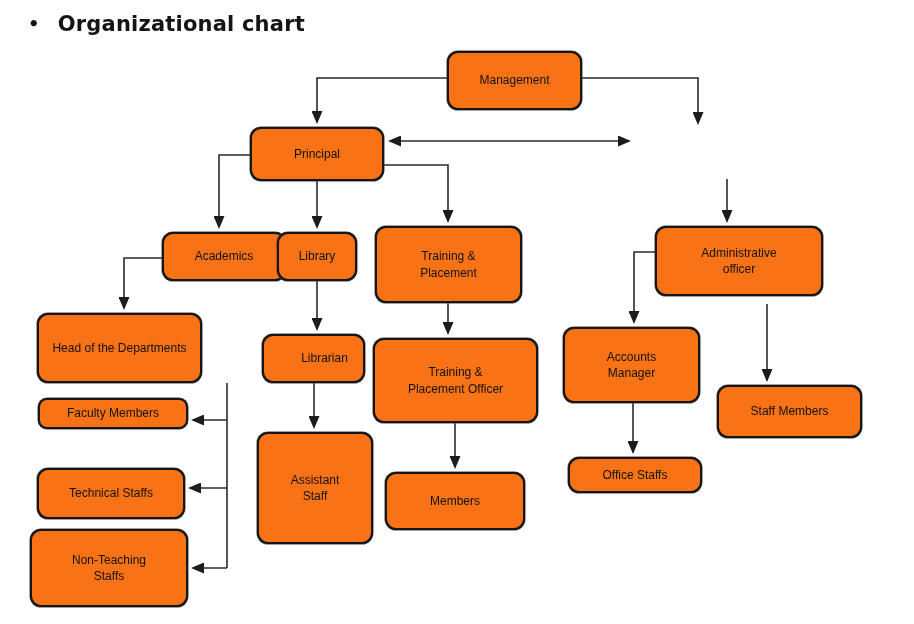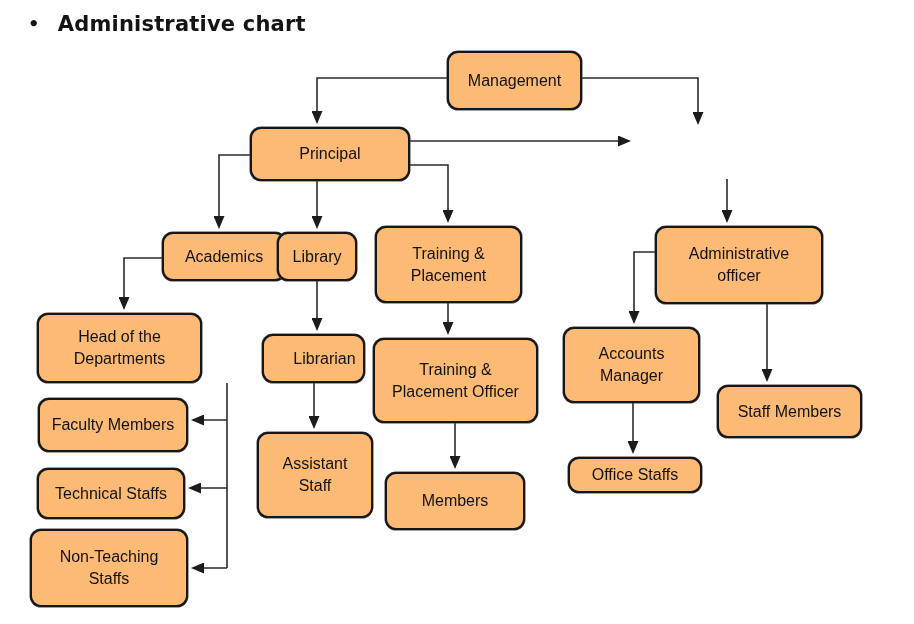--- a/index.html
+++ b/index.html
@@ -29,62 +29,62 @@
     position: absolute;
     left: 0; top: 0;
     width: 914px; height: 624px;
     z-index: 1;
     pointer-events: none;
   }
   .node {
     position: absolute;
     z-index: 2;
     box-sizing: border-box;
-    background: #fdba74;
+    background: #f97316;
     border: 2.5px solid #161616;
     border-radius: 11px;
     display: flex;
     align-items: center;
     justify-content: center;
     text-align: center;
     white-space: pre-line;
     color: #121212;
-    font-size: 16px;
+    font-size: 12px;
     line-height: 1.35;
     padding: 2px 6px;
     box-shadow: 0 0 0 0.5px #444;
   }
   
   #n-management        { left: 447px; top: 51px;  width: 135px; height: 59px; }
-  #n-principal         { left: 250px; top: 127px; width: 160px; height: 54px; }
+  #n-principal         { left: 250px; top: 127px; width: 134px; height: 54px; }
   #n-administration    { left: 634px; top: 128px; width: 186px; height: 51px; }
   #n-academics         { left: 162px; top: 232px; width: 124px; height: 49px; }
   #n-library           { left: 277px; top: 232px; width: 80px;  height: 49px; }
   #n-training-placement{ left: 375px; top: 226px; width: 147px; height: 77px; }
   #n-hod               { left: 37px;  top: 313px; width: 165px; height: 70px; }
-  #n-faculty-members   { left: 38px;  top: 398px; width: 150px; height: 54px; }
+  #n-faculty-members   { left: 38px;  top: 398px; width: 150px; height: 31px; border-radius: 9px; }
   #n-technical-staffs  { left: 37px;  top: 468px; width: 148px; height: 51px; }
   #n-non-teaching      { left: 30px;  top: 529px; width: 158px; height: 78px; }
   #n-librarian         { left: 262px; top: 334px; width: 103px; height: 49px; padding-left: 28px; }
   #n-tp-officer        { left: 373px; top: 338px; width: 165px; height: 85px; }
-  #n-assistant-staff   { left: 257px; top: 432px; width: 116px; height: 86px; }
+  #n-assistant-staff   { left: 257px; top: 432px; width: 116px; height: 112px; }
   #n-members           { left: 385px; top: 472px; width: 140px; height: 58px; }
-  #n-admin-officer     { left: 655px; top: 226px; width: 168px; height: 78px; }
+  #n-admin-officer     { left: 655px; top: 226px; width: 168px; height: 70px; }
   #n-accounts-manager  { left: 563px; top: 327px; width: 137px; height: 76px; }
   #n-staff-members     { left: 717px; top: 385px; width: 145px; height: 53px; }
   #n-office-staffs     { left: 568px; top: 457px; width: 134px; height: 36px; }
 </style>
 </head>
 <body>
 
 <div class="canvas">
 
   <div class="title">
     <span class="bullet">•</span>
-    <span>Administrative chart</span>
+    <span>Organizational chart</span>
   </div>
 
   <svg class="lines" viewBox="0 0 914 624" xmlns="http://www.w3.org/2000/svg">
     <defs>
       <marker id="arrow" markerUnits="userSpaceOnUse" markerWidth="13" markerHeight="11" refX="11" refY="5.5" orient="auto">
         <path d="M0,0 L13,5.5 L0,11 Z" fill="#1c1c1c"></path>
       </marker>
       <marker id="arrow-rev" markerUnits="userSpaceOnUse" markerWidth="13" markerHeight="11" refX="2" refY="5.5" orient="auto">
         <path d="M13,0 L0,5.5 L13,11 Z" fill="#1c1c1c"></path>
       </marker>

